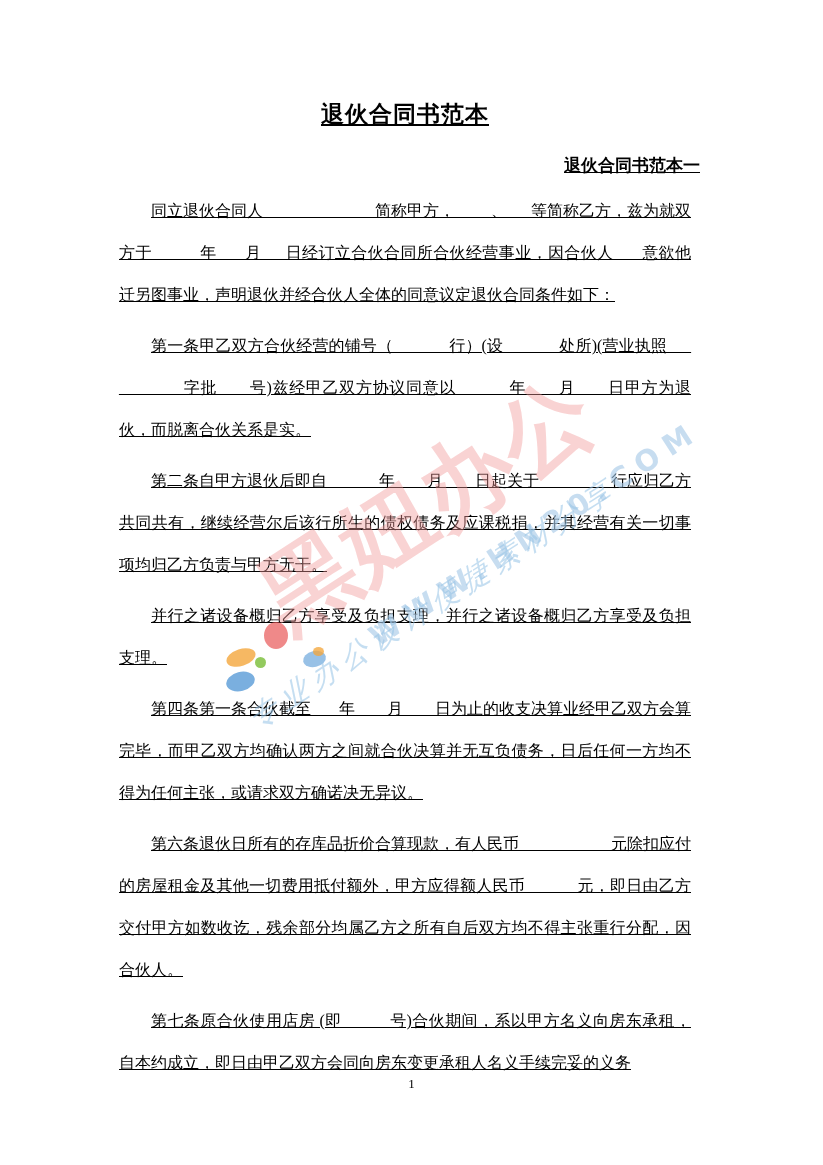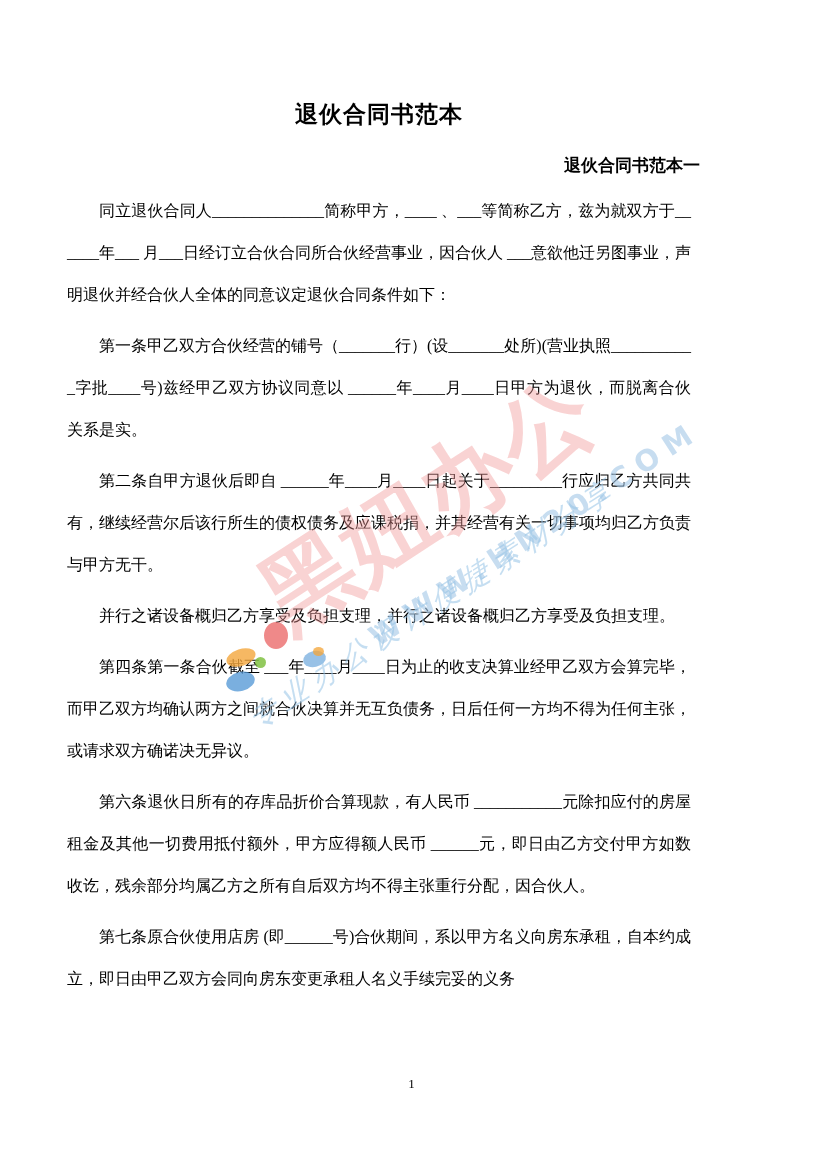--- a/index.html
+++ b/index.html
@@ -13,21 +13,22 @@
     background: #ffffff;
     overflow: hidden;
     font-family: "Liberation Serif", "DejaVu Serif", serif;
     color: #000;
   }
 
   
   .content {
     position: relative;
     z-index: 1;
-    padding: 100px 123px 0 58px;
+    padding: 100px 123px 0 110px;
+    text-decoration: underline;
   }
   .doc-title {
     margin: 0;
     font-size: 23px;
     line-height: 30px;
     font-weight: 700;
     text-align: center;
     letter-spacing: 1px;
   }
   .doc-subtitle {

